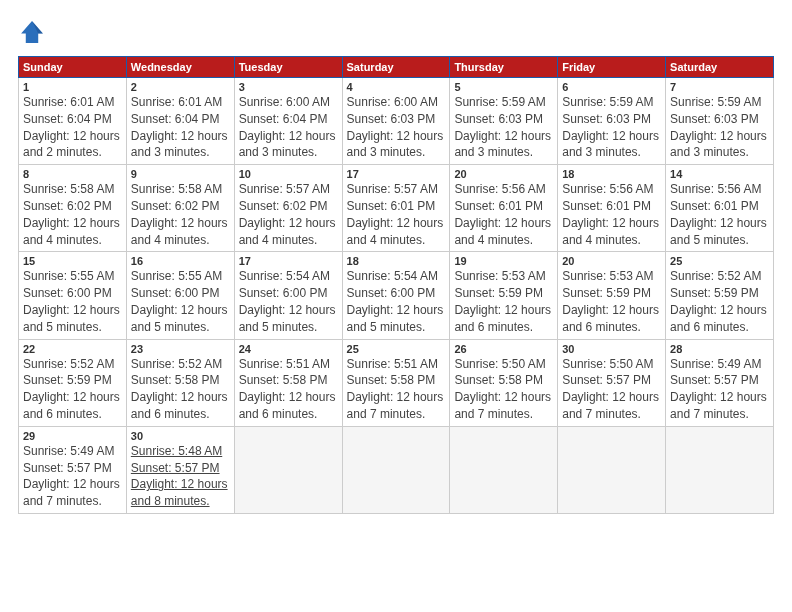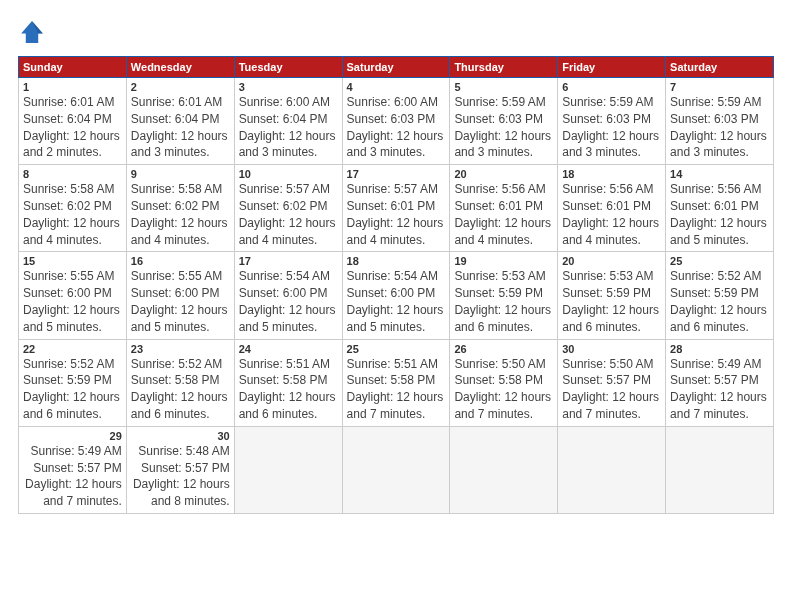--- a/index.html
+++ b/index.html
@@ -93,21 +93,20 @@
       display: block;
       margin-bottom: 1px;
     }
     .day-info {
       font-size: 12px;
       color: #444;
       line-height: 1.4;
     }
     .last-row td {
       height: 68px;
-      text-align: right;
     }
   </style>
 </head>
 <body>
 
 <div class="page">
   <div class="header">
     <div class="logo">
       <svg class="logo-icon" viewBox="0 0 36 36">
         <polygon points="18,4 32,20 26,20 26,32 10,32 10,20 4,20" fill="#2a6ebb"></polygon>
@@ -344,21 +343,21 @@
         <tr class="last-row">
           <td>
             <span class="day-num">29</span>
             <div class="day-info" style="white-space: pre-line;">Sunrise: 5:49 AM
 Sunset: 5:57 PM
 Daylight: 12 hours
 and 7 minutes.</div>
           </td>
           <td>
             <span class="day-num">30</span>
-            <div class="day-info" style="white-space: pre-line;">Sunrise: 5:48 AM
+            <div class="day-info" style="white-space: pre-line; text-decoration: underline;">Sunrise: 5:48 AM
 Sunset: 5:57 PM
 Daylight: 12 hours
 and 8 minutes.</div>
           </td>
           <td class="empty"></td>
           <td class="empty"></td>
           <td class="empty"></td>
           <td class="empty"></td>
           <td class="empty"></td>
         </tr>

